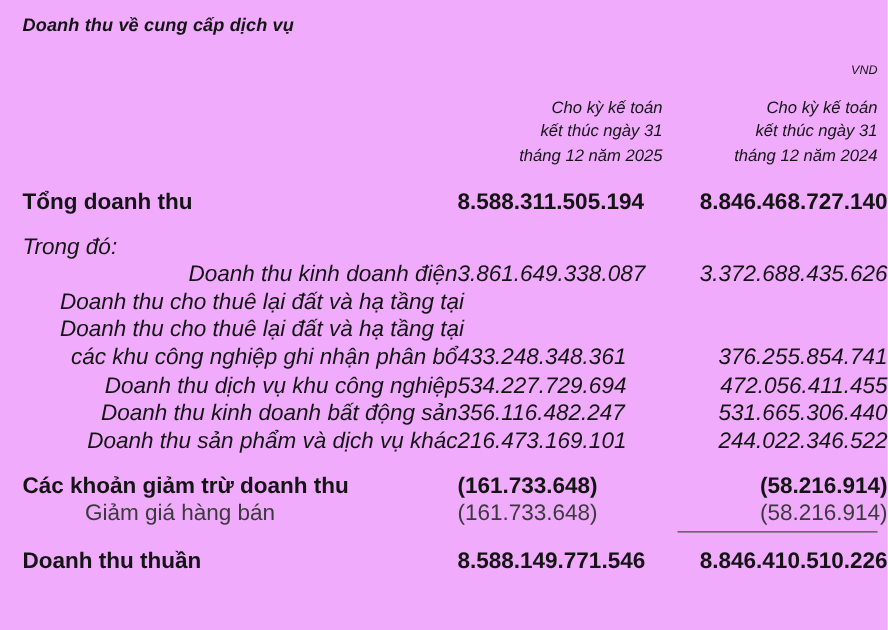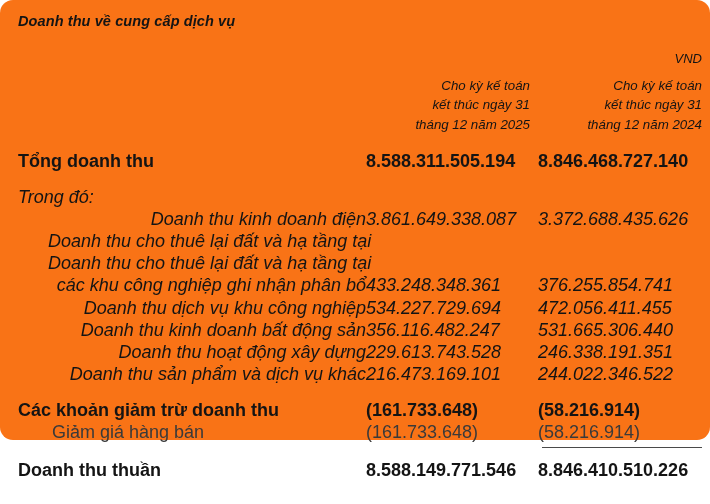--- a/index.html
+++ b/index.html
@@ -13,45 +13,44 @@
     height: 504px;
     overflow: hidden;
     font-family: "Liberation Sans", "DejaVu Sans", sans-serif;
     color: #141414;
     -webkit-font-smoothing: antialiased;
   }
 
   .page {
     position: relative;
     width: 710px;
-    height: 440px;
+    height: 504px;
     box-sizing: border-box;
     padding: 0;
-    background: #f97316;
-    border-radius: 13px;
+    background: #f0abfc;
   }
 
   
   .doc-title {
     position: absolute;
     left: 18px;
     top: 13px;
     font-size: 14.5px;
     font-weight: bold;
     font-style: italic;
     letter-spacing: 0.1px;
     white-space: nowrap;
   }
 
   
   .currency-unit {
     position: absolute;
     right: 8px;
     top: 51px;
-    font-size: 13px;
+    font-size: 10px;
     font-style: italic;
     text-align: center;
     white-space: nowrap;
   }
 
   
   .col-headers {
     position: absolute;
     left: 0;
     right: 0;
@@ -90,37 +89,38 @@
     font-size: 18px;
     line-height: 22.1px;
     height: 22.1px;
   }
 
   td.lbl {
     padding-left: 18px;
     white-space: nowrap;
   }
   td.num {
+    text-align: right;
     padding-right: 8px;
     white-space: nowrap;
     font-variant-numeric: tabular-nums;
   }
   td.num.n1 { padding-right: 180px; }
   td.num.n2 { padding-right: 0; }
 
   
   tr.r-total td        { font-weight: bold; font-style: normal; }
   tr.r-intro td.lbl    { font-style: italic; }
   tr.r-item td         { font-style: italic; }
   tr.r-item td.lbl     { padding-left: 48px; text-align: right; }
   tr.r-item-cont td    { font-style: italic; }
   tr.r-item-cont td.lbl{ padding-left: 48px; }
   tr.r-sub td          { font-weight: bold; font-style: normal; }
   tr.r-subitem td      { font-style: normal; font-weight: normal; color: #3a3a3a; }
-  tr.r-subitem td.lbl  { padding-left: 52px; }
+  tr.r-subitem td.lbl  { padding-left: 68px; }
   tr.r-net td          { font-weight: bold; font-style: normal; }
 
   tr.gap-before td { padding-top: 14px; }
   tr.gap-small td  { padding-top: 7px; }
 
   
   tr.rule-row td { height: 9px; line-height: 9px; padding: 0; }
   .rule-box {
     position: relative;
     height: 9px;
@@ -208,25 +208,20 @@
         <td class="num n2">472.056.411.455</td>
       </tr>
 
 
       <tr class="r-item">
         <td class="lbl">Doanh thu kinh doanh bất động sản</td>
         <td class="num n1">356.116.482.247</td>
         <td class="num n2">531.665.306.440</td>
       </tr>
 
-      <tr class="r-item">
-        <td class="lbl">Doanh thu hoạt động xây dựng</td>
-        <td class="num n1">229.613.743.528</td>
-        <td class="num n2">246.338.191.351</td>
-      </tr>
 
       <tr class="r-item">
         <td class="lbl">Doanh thu sản phẩm và dịch vụ khác</td>
         <td class="num n1">216.473.169.101</td>
         <td class="num n2">244.022.346.522</td>
       </tr>
 
       <tr class="r-sub gap-before">
         <td class="lbl">Các khoản giảm trừ doanh thu</td>
         <td class="num n1">(161.733.648)</td>

